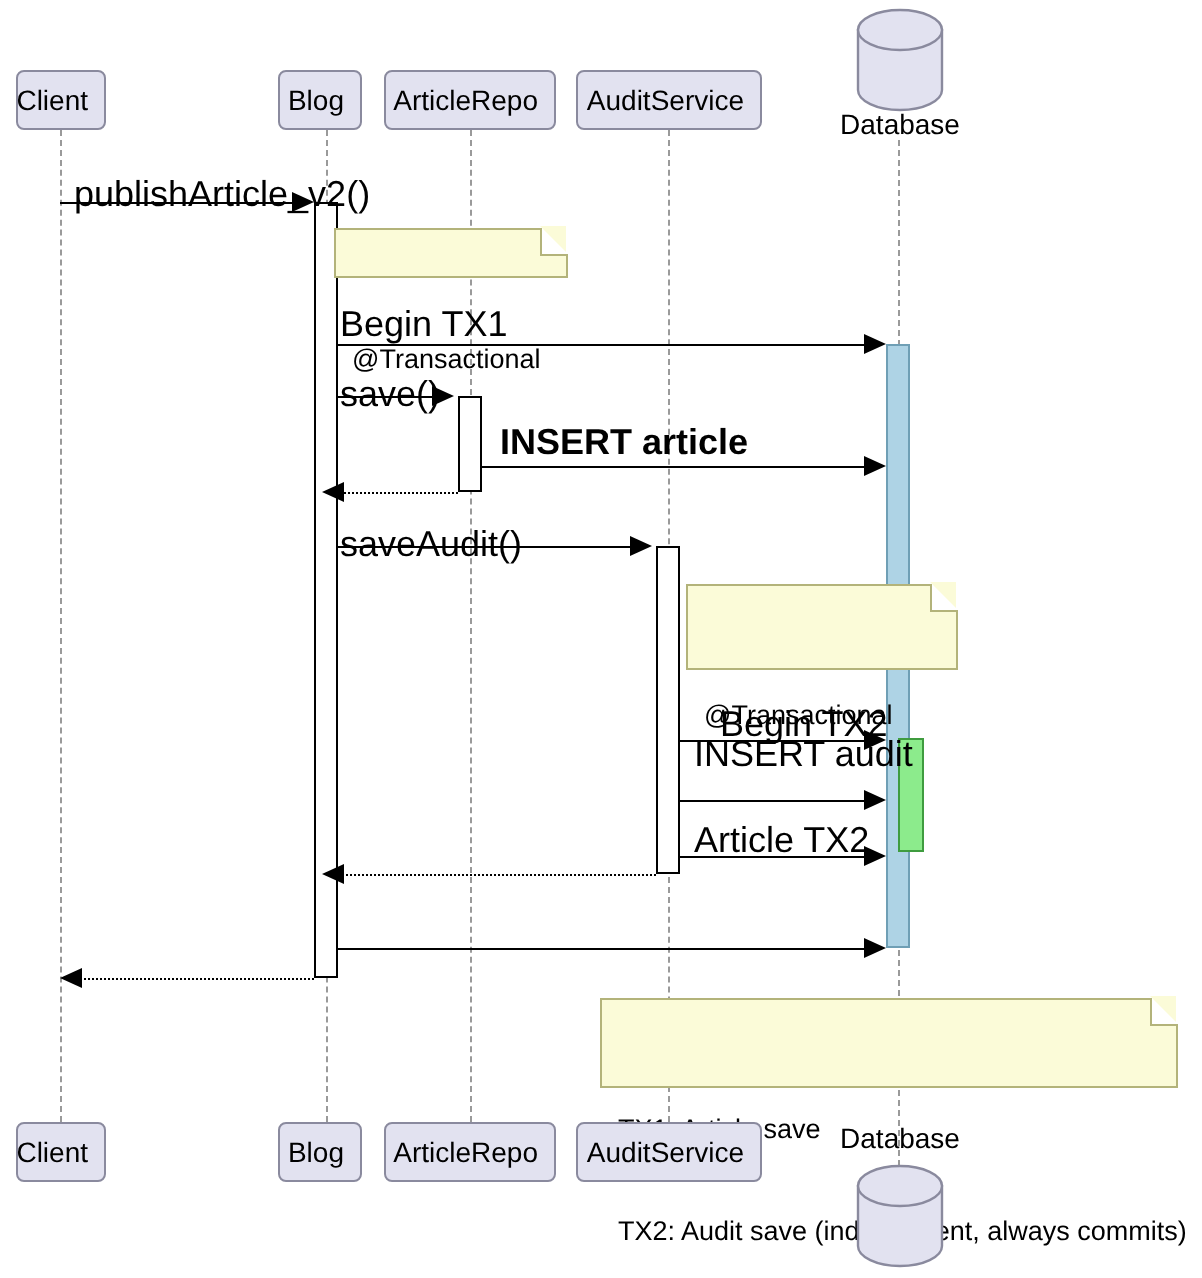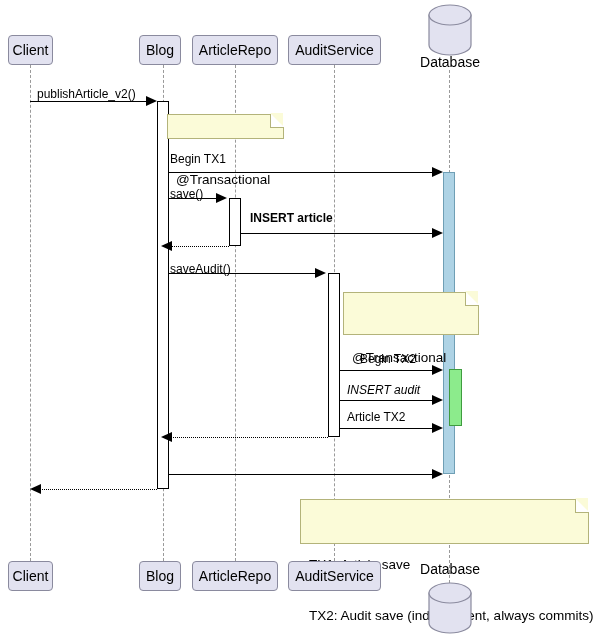--- a/index.html
+++ b/index.html
@@ -24,21 +24,21 @@
     position: absolute;
     box-sizing: border-box;
     background: #e2e2f0;
     border: 1px solid #8a8a9e;
     border-radius: 4px;
     color: #000000;
     font-size: 14px;
     line-height: 1;
     display: flex;
     align-items: center;
-    justify-content: center;
+    justify-content: flex-end;
     white-space: nowrap;
     padding: 0 8px;
   }
 
   
   .db-cyl {
     position: absolute;
   }
   .db-label {
     position: absolute;
@@ -90,21 +90,21 @@
     border-bottom: 5px solid transparent;
     border-left: 11px solid #000000;
   }
   .arrow-head.left {
     border-top: 5px solid transparent;
     border-bottom: 5px solid transparent;
     border-right: 11px solid #000000;
   }
   .msg-label {
     position: absolute;
-    font-size: 12px;
+    font-size: 18px;
     color: #000000;
     white-space: nowrap;
     line-height: 1;
   }
 
   
   .note {
     position: absolute;
     box-sizing: border-box;
     background: #fbfbd8;
@@ -208,21 +208,21 @@
 
   <div class="note" style="left:343px; top:292px; width:136px; height:43px;">
     <span class="fold"></span>
     <span class="note-line">@Transactional</span>
   </div>
 
   <div class="msg-label" style="left:360px; top:353px;">Begin TX2</div>
   <div class="msg-line" style="left:340px; top:370px; width:95px;"></div>
   <div class="arrow-head right" style="left:432px; top:365px;"></div>
 
-  <div class="msg-label" style="left:347px; top:384px;font-style:italic;">INSERT audit</div>
+  <div class="msg-label" style="left:347px; top:368px;">INSERT audit</div>
   <div class="msg-line" style="left:340px; top:400px; width:95px;"></div>
   <div class="arrow-head right" style="left:432px; top:395px;"></div>
 
   <div class="msg-label" style="left:347px; top:411px;">Article TX2</div>
   <div class="msg-line" style="left:340px; top:428px; width:95px;"></div>
   <div class="arrow-head right" style="left:432px; top:423px;"></div>
 
   <div class="msg-line dotted" style="left:171px; top:437px; width:157px;"></div>
   <div class="arrow-head left" style="left:161px; top:432px;"></div>
 

